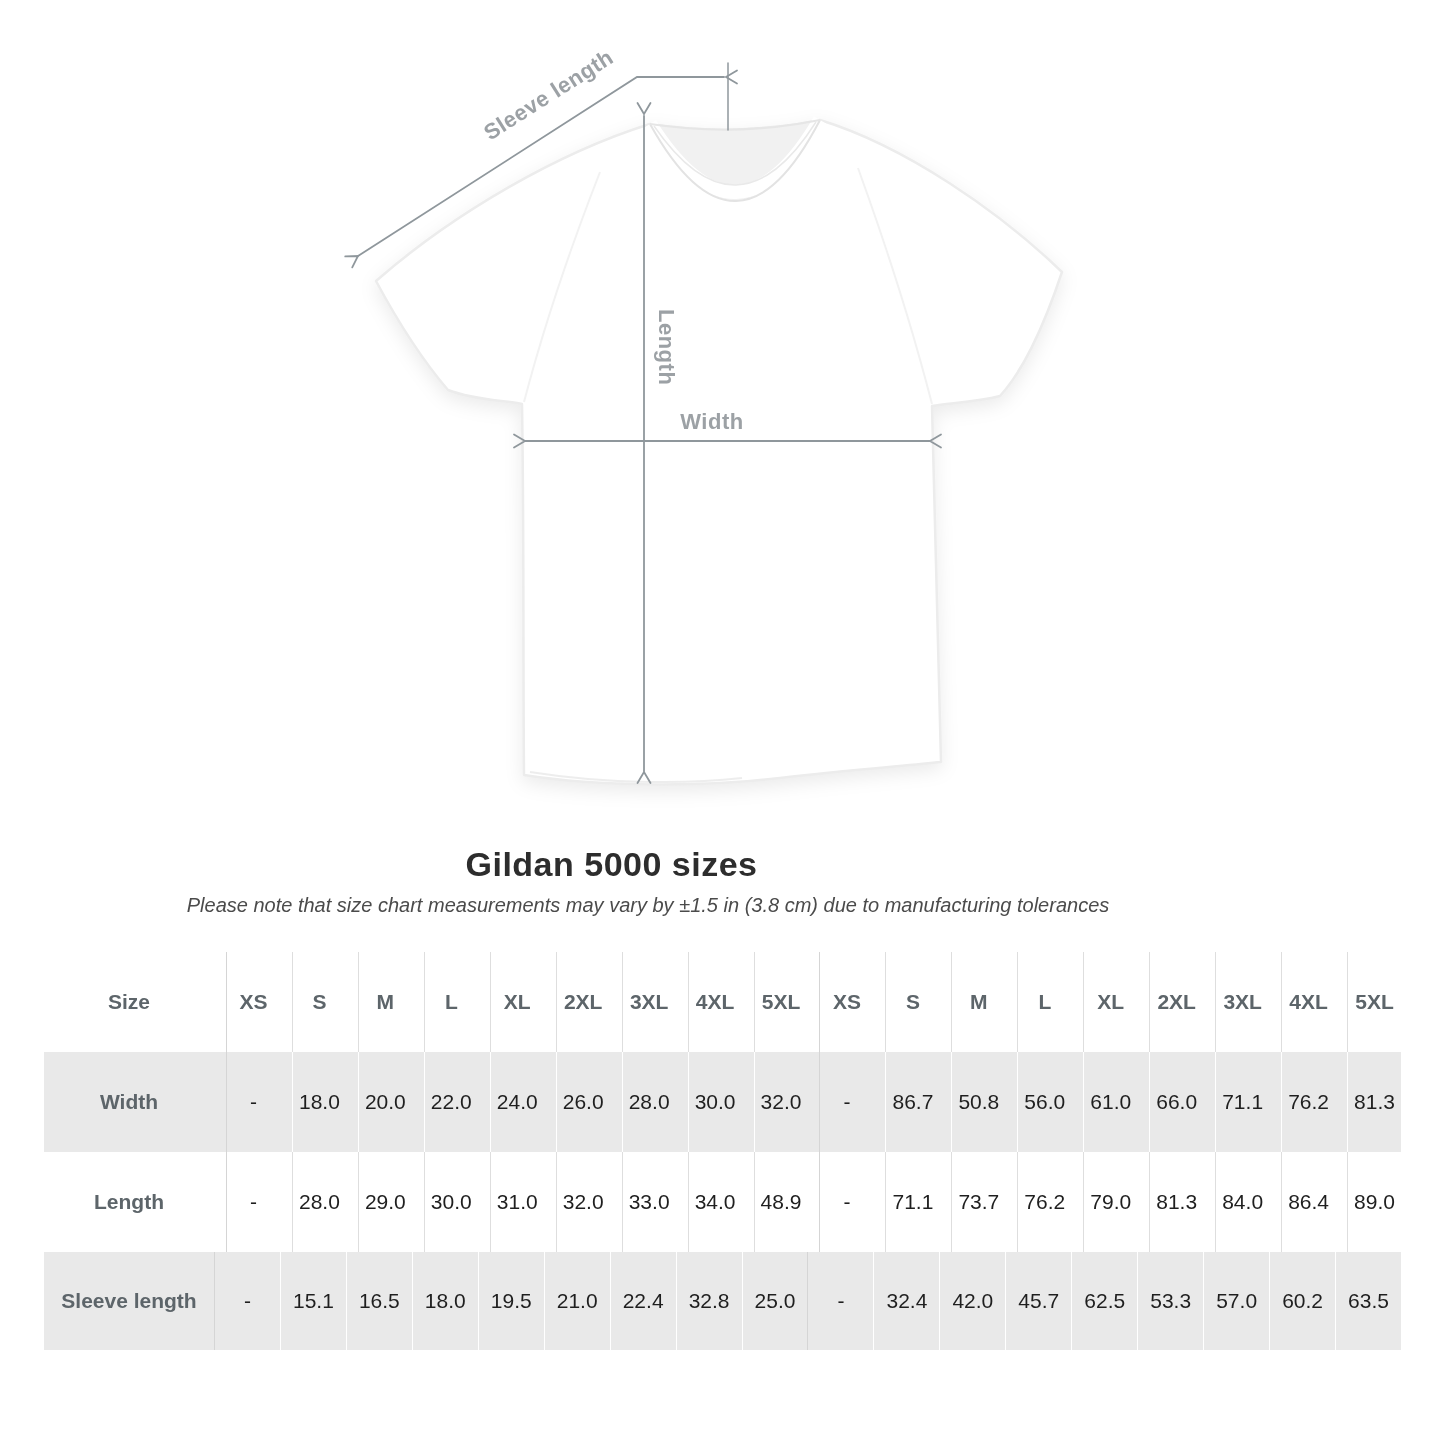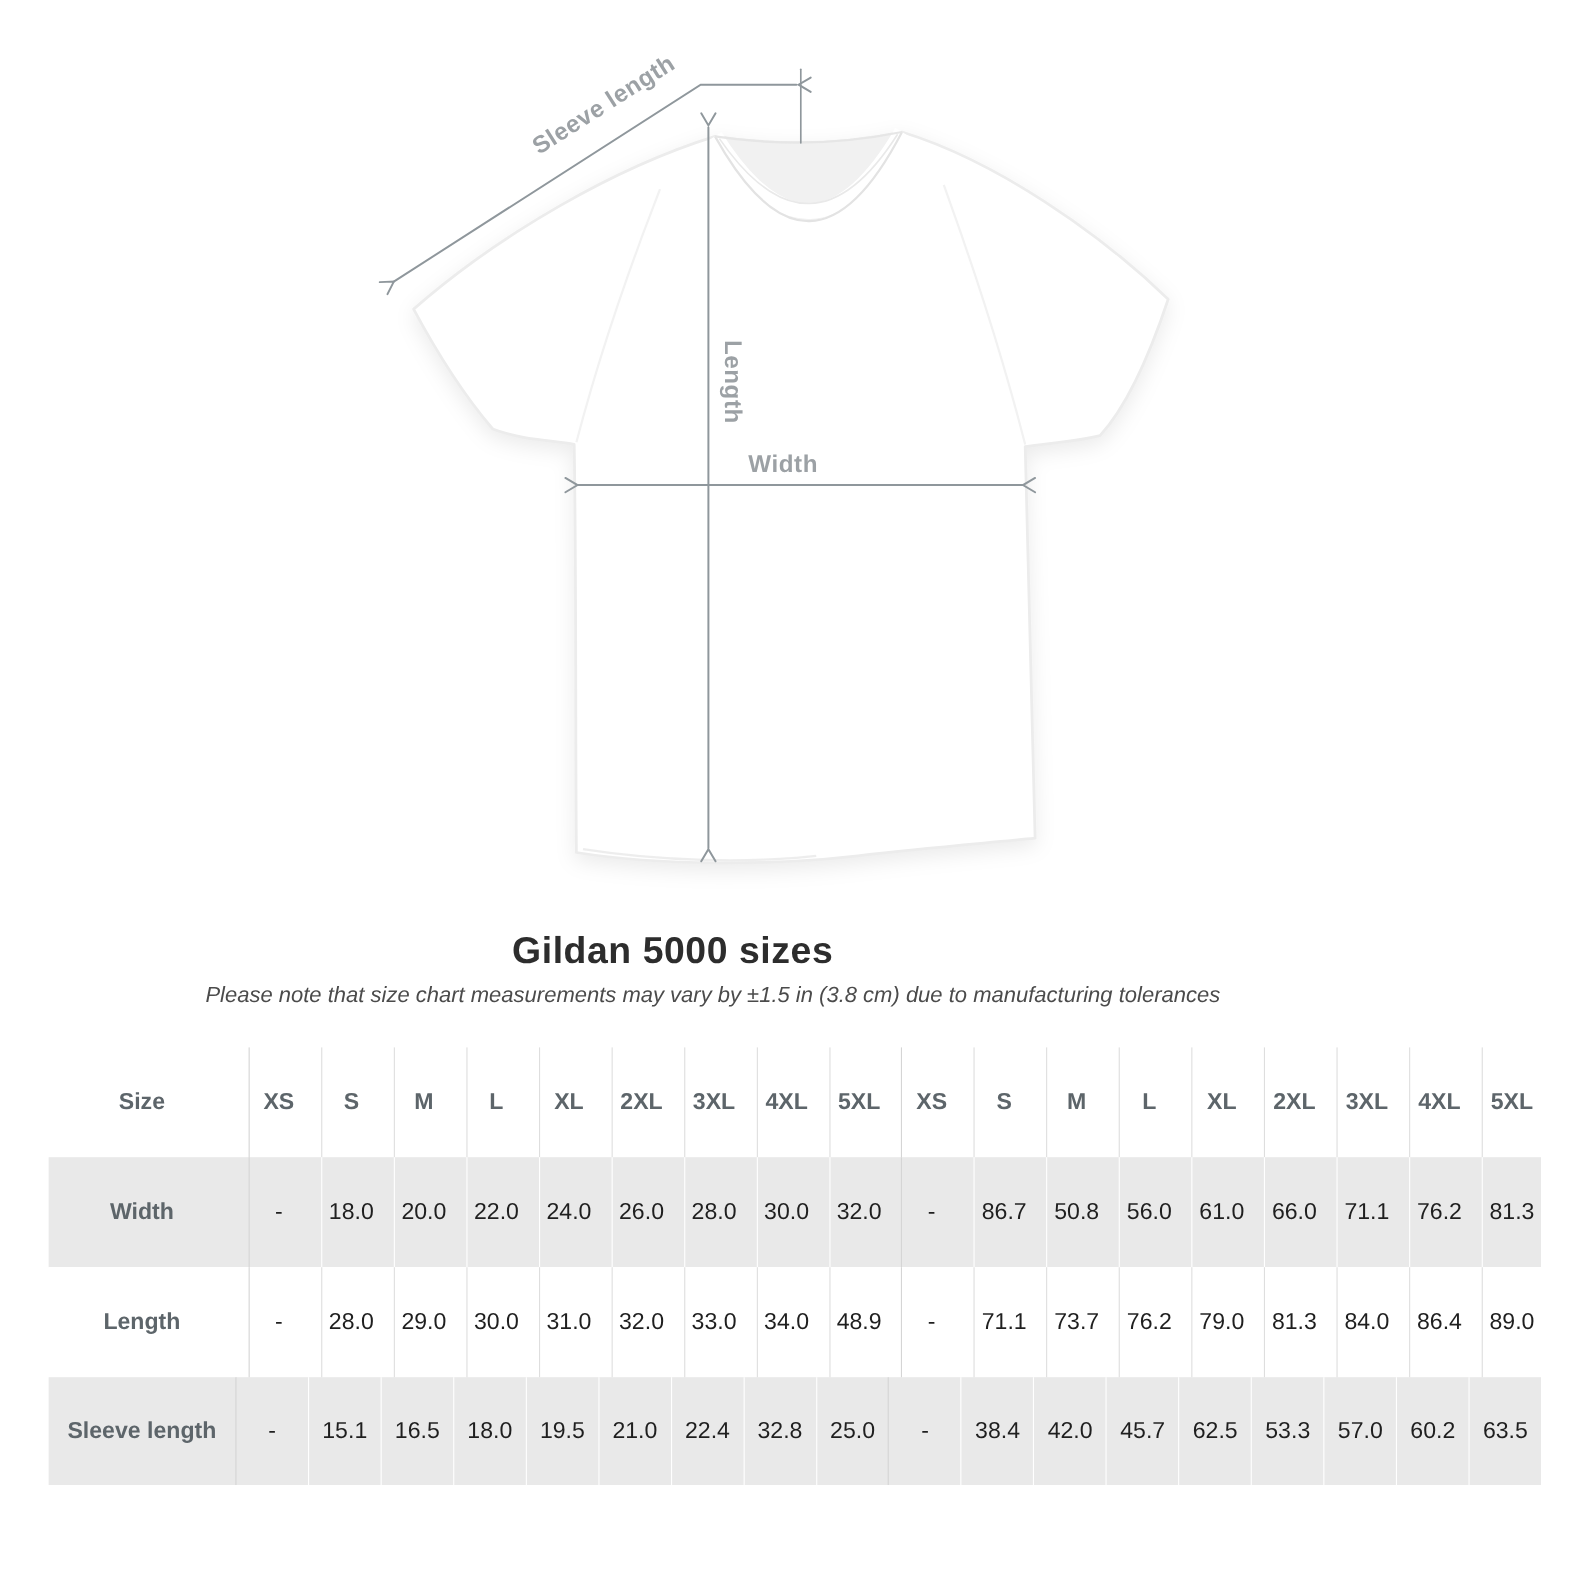--- a/index.html
+++ b/index.html
@@ -168,21 +168,21 @@
           <div class="cell sep sep-major">-</div>
           <div class="cell sep">15.1</div>
           <div class="cell sep">16.5</div>
           <div class="cell sep">18.0</div>
           <div class="cell sep">19.5</div>
           <div class="cell sep">21.0</div>
           <div class="cell sep">22.4</div>
           <div class="cell sep">32.8</div>
           <div class="cell sep">25.0</div>
           <div class="cell sep sep-major">-</div>
-          <div class="cell sep">38.4</div>
+          <div class="cell sep">32.4</div>
           <div class="cell sep">42.0</div>
           <div class="cell sep">45.7</div>
           <div class="cell sep">62.5</div>
           <div class="cell sep">53.3</div>
           <div class="cell sep">57.0</div>
           <div class="cell sep">60.2</div>
           <div class="cell sep">63.5</div>
         </div>
       </div>
   </div>

